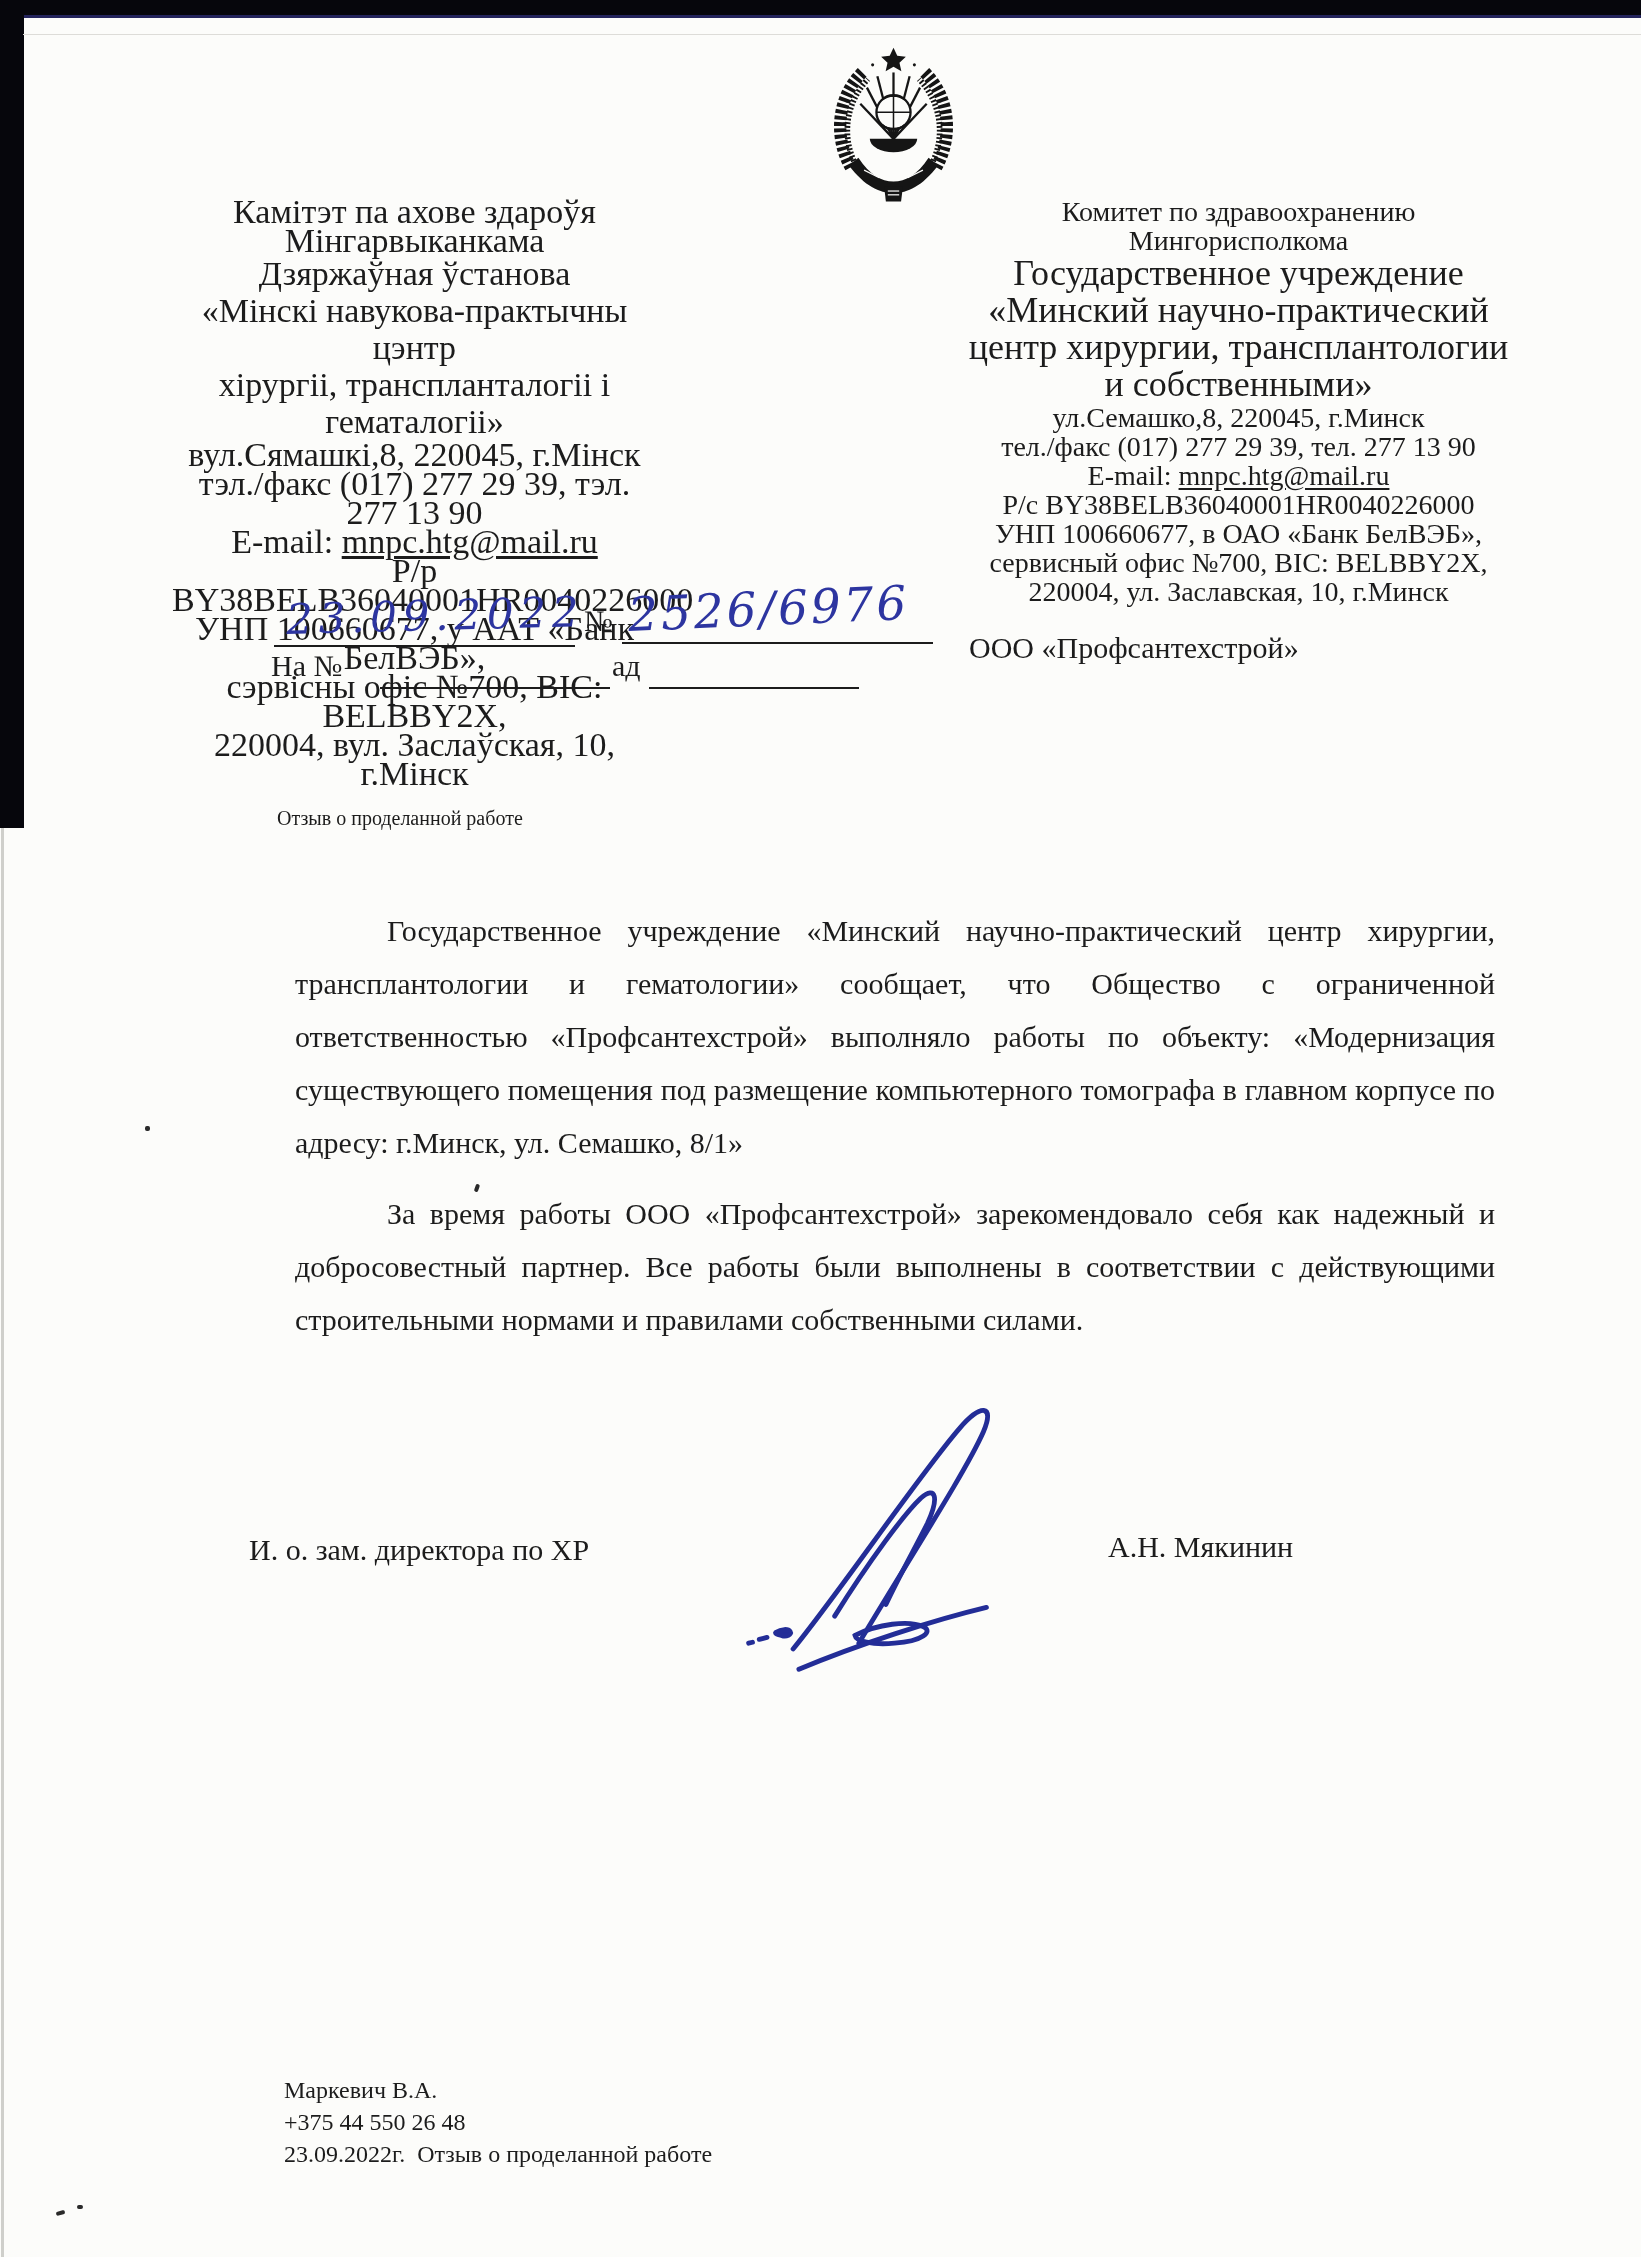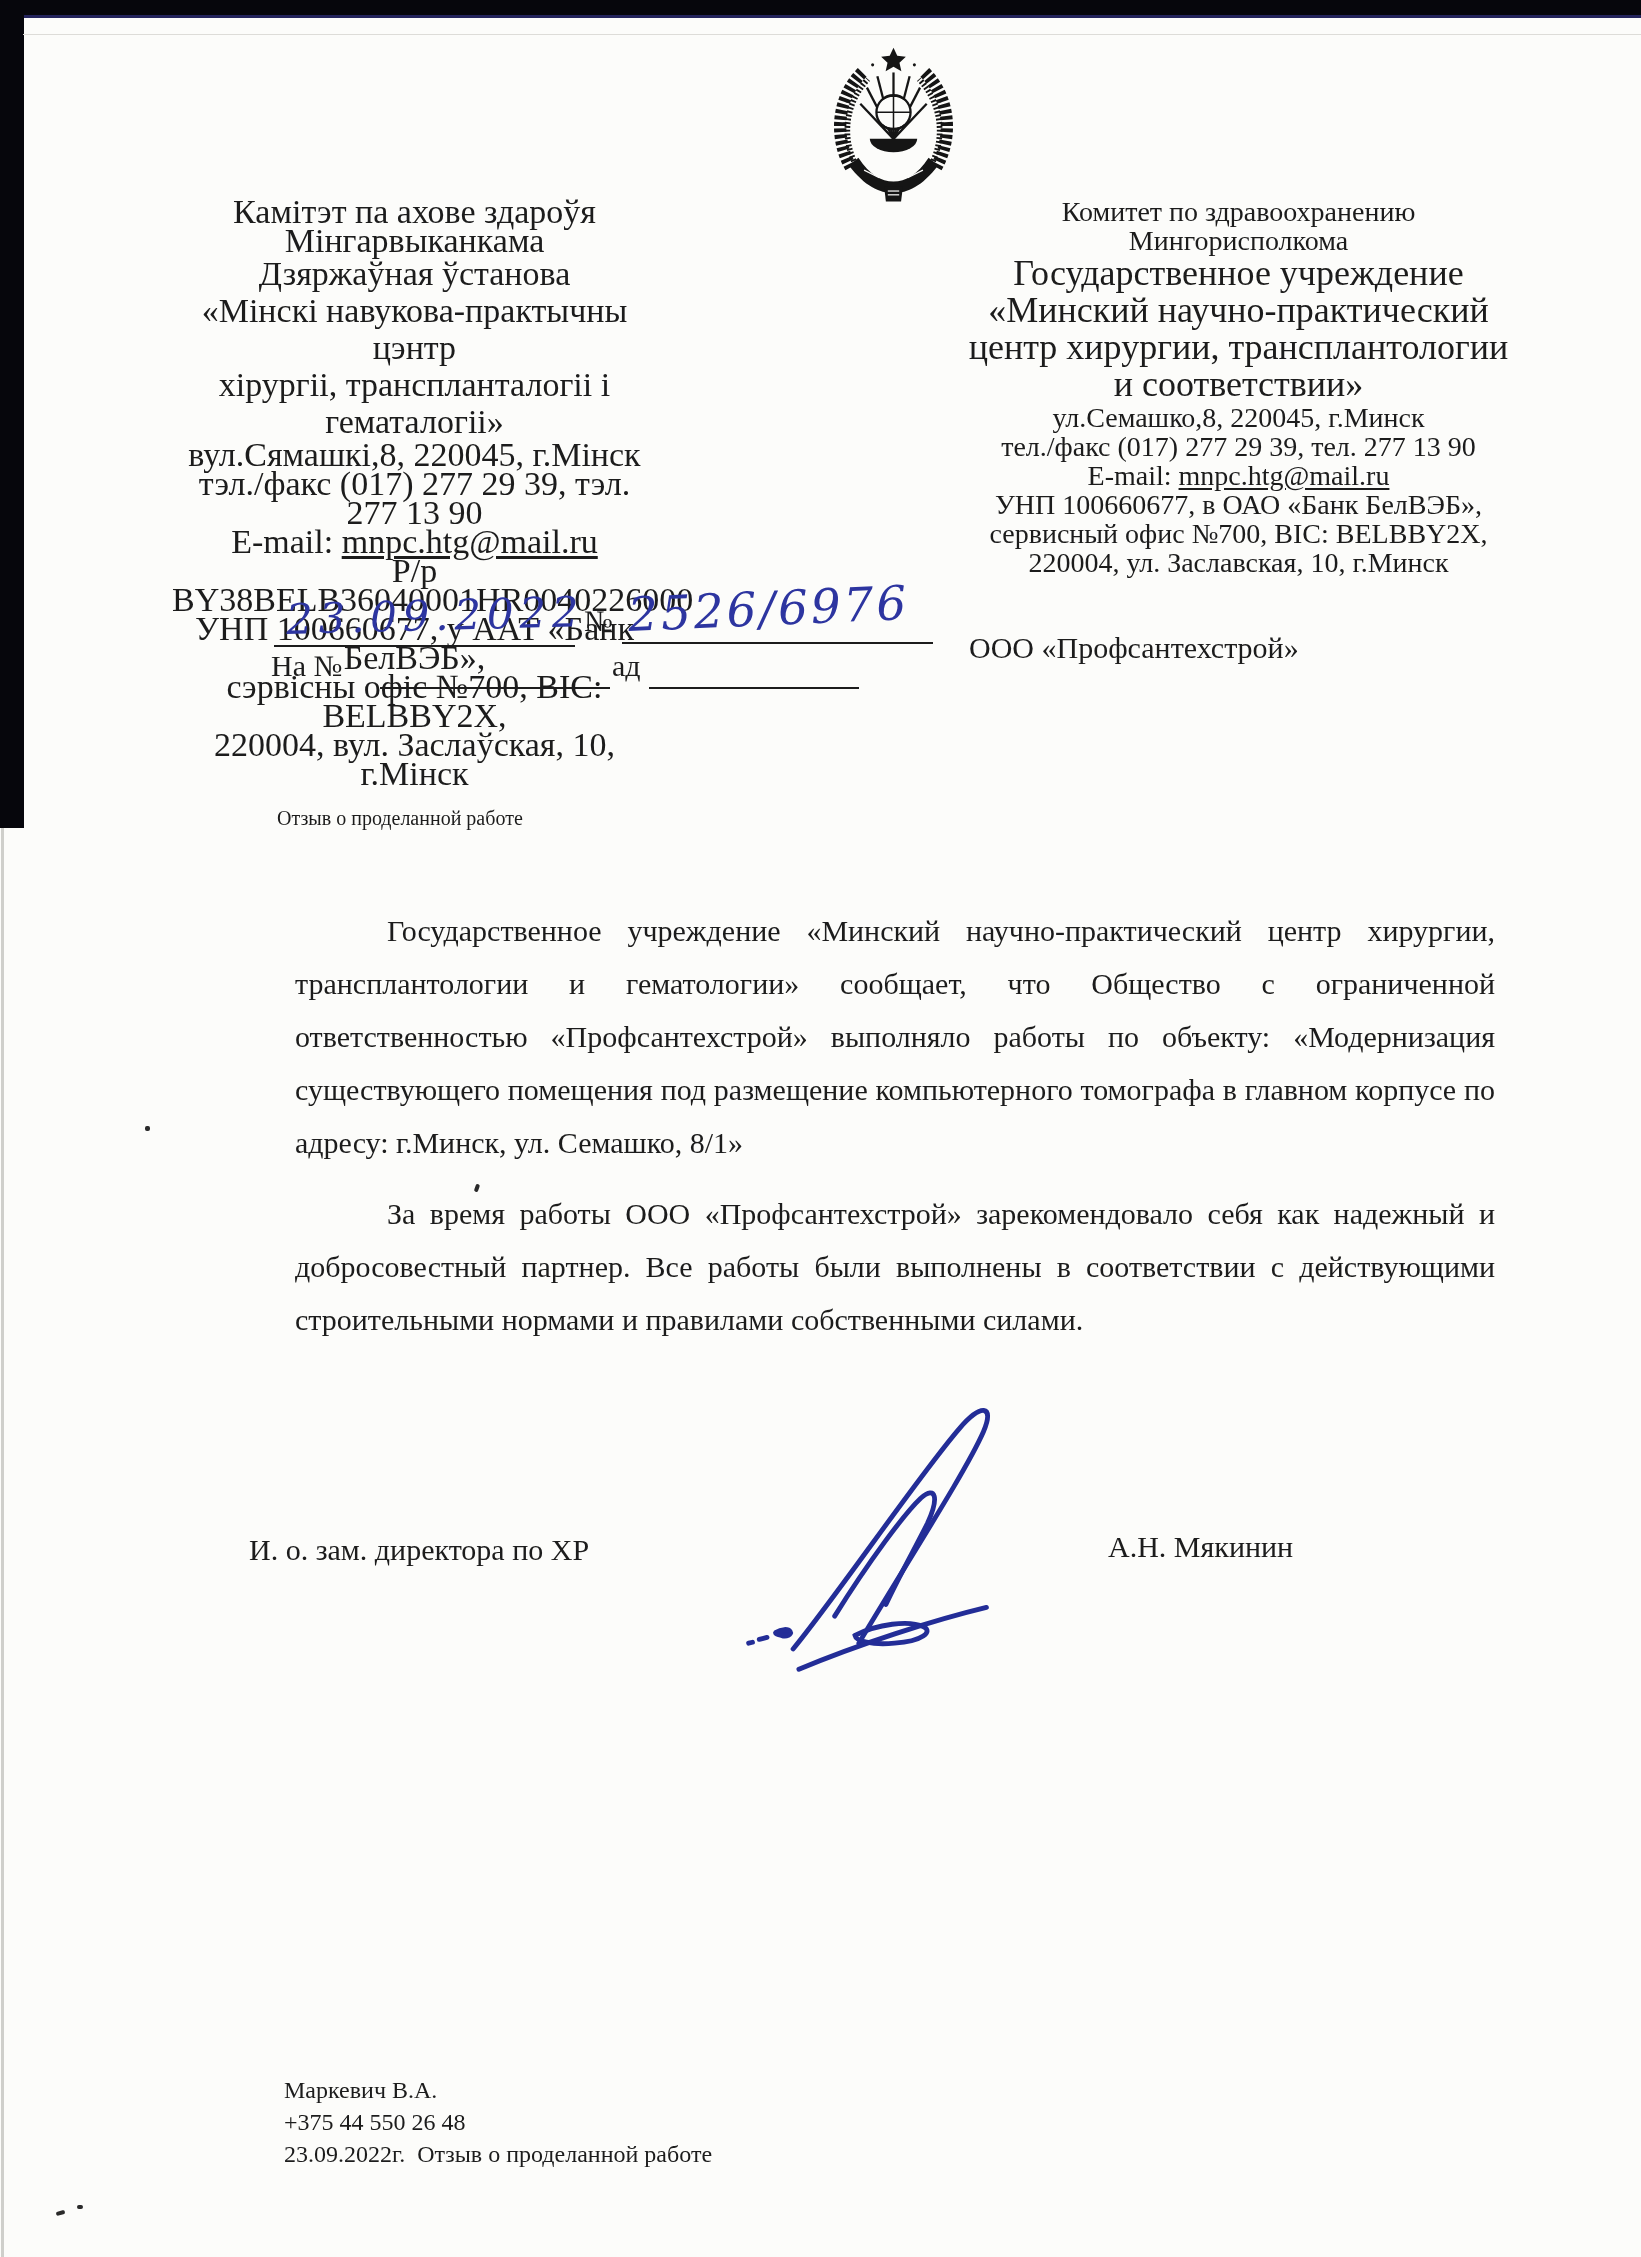--- a/index.html
+++ b/index.html
@@ -121,24 +121,25 @@
     <div class="sm">сэрвісны офіс №700, BIC: BELBBY2X,</div>
     <div class="sm">220004, вул. Заслаўская, 10, г.Мінск</div>
   </div>
 
   <div class="col col-right">
     <div class="sm">Комитет по здравоохранению</div>
     <div class="sm">Мингорисполкома</div>
     <div class="lg">Государственное учреждение</div>
     <div class="lg">«Минский научно-практический</div>
     <div class="lg">центр хирургии, трансплантологии</div>
-    <div class="lg">и соответствии»</div>
+    <div class="lg">и собственными»</div>
     <div class="sm">ул.Семашко,8, 220045, г.Минск</div>
     <div class="sm">тел./факс (017) 277 29 39, тел. 277 13 90</div>
     <div class="sm"><span>E-mail:</span> <span class="u">mnpc.htg@mail.ru</span></div>
+    <div class="sm">Р/с BY38BELB36040001HR0040226000</div>
     <div class="sm">УНП 100660677, в ОАО «Банк БелВЭБ»,</div>
     <div class="sm">сервисный офис №700, BIC: BELBBY2X,</div>
     <div class="sm">220004, ул. Заславская, 10, г.Минск</div>
   </div>
 
   <div class="hw date-hw">23.09.2022</div>
   <div class="rule rule-date"></div>
   <div class="ref-label num-sign">№</div>
   <div class="hw num-hw">2526/6976</div>
   <div class="rule rule-num"></div>

